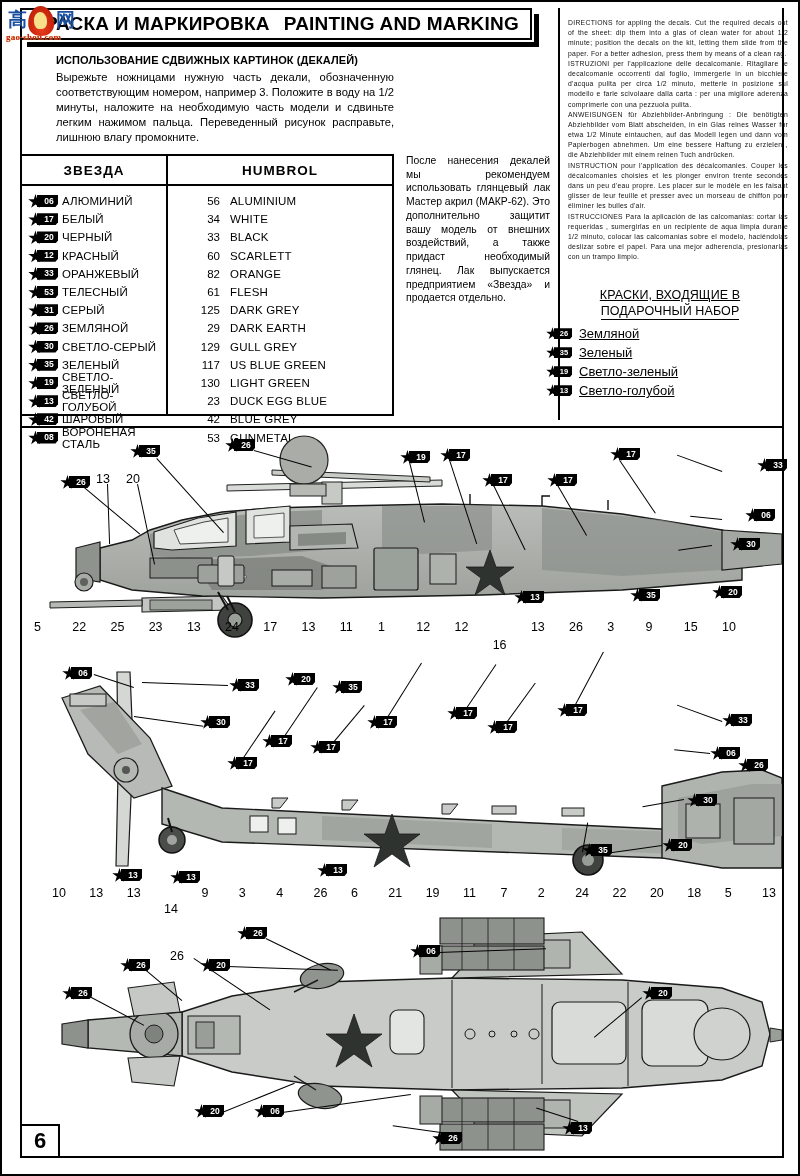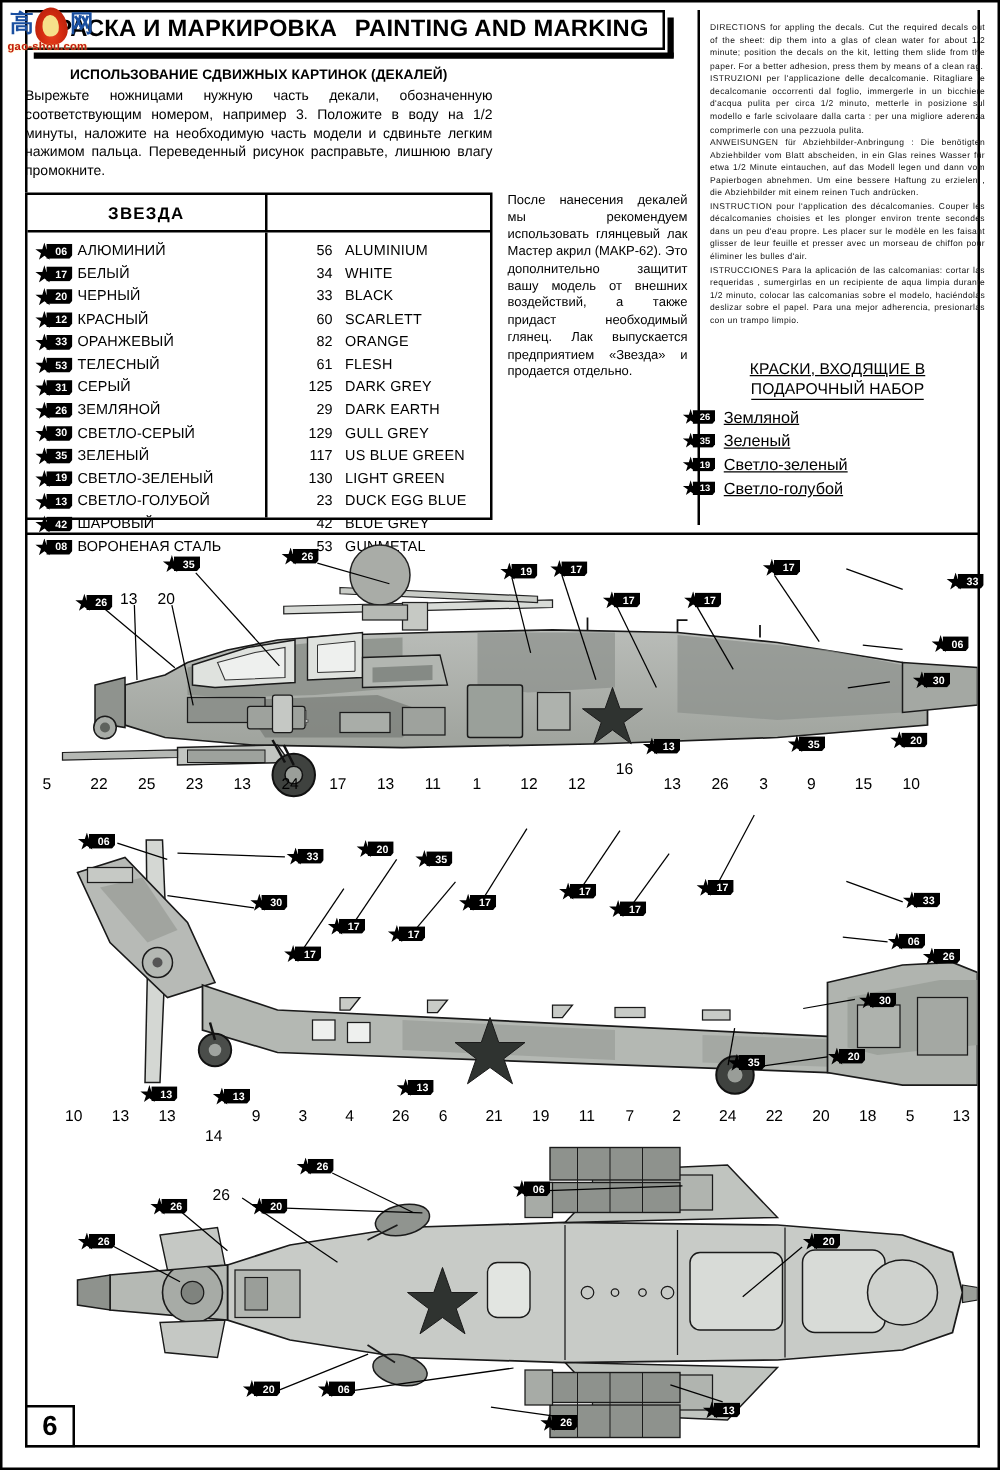--- a/index.html
+++ b/index.html
@@ -34,21 +34,21 @@
     background:radial-gradient(ellipse at 50% 70%, #e8411f 0%, #d42a10 45%, #a81d08 100%);
     border-radius:50% 50% 45% 45% / 60% 60% 40% 40%;
     transform:rotate(-4deg);
   }
   .wm-flame::after {
     content:""; position:absolute; left:6px; top:6px; width:13px; height:17px;
     background:#f6e08a; border-radius:50% 50% 40% 40%;
   }
   .wm-url {
     position:absolute; left:2px; top:28px;
-    font-family:Liberation Sans, sans-serif;
+    font-family:Liberation Serif, serif;
     font-weight:bold; font-size:9px; letter-spacing:0.2px;
     color:#c21a16;
     text-shadow:0 0 1px #ffd34d;
   }
   
   .title-bar {
     position:absolute; left:18px; top:6px; width:512px; height:32px;
     border:2px solid #000; background:#fff;
     display:flex; align-items:center; justify-content:center;
     z-index:20;
@@ -119,32 +119,32 @@
 
   
   .decal-block {
     position:absolute; left:18px; top:52px; width:374px;
   }
   .decal-heading {
     text-align:center; font-size:11px; font-weight:bold; letter-spacing:0.1px;
     margin-bottom:4px;
   }
   .decal-body {
-    font-size:11.2px; line-height:1.33; text-align:justify;
+    font-size:11.2px; line-height:1.33; text-align:justify;padding-left:36px;
   }
 
   
   .paint-table {
     position:absolute; left:18px; top:152px; width:374px; height:262px;
     border:2px solid #000; background:#fff;
   }
   .pt-head {
     display:flex; height:30px; border-bottom:2px solid #000;
   }
-  .pt-head .c1, .pt-body .c1 { width:192px; border-right:2px solid #000; }
+  .pt-head .c1, .pt-body .c1 { width:146px; border-right:2px solid #000; }
   .pt-head .c2, .pt-body .c2 { flex:1; }
   .pt-head .c1, .pt-head .c2 {
     display:flex; align-items:center; justify-content:center;
     font-size:13.5px; font-weight:bold; letter-spacing:1px;
   }
   .pt-body { display:flex; height:228px; }
   .pt-body .c1 { padding:6px 0 0 6px; }
   .pt-body .c2 { padding:6px 0 0 0; }
   .pt-row { display:flex; align-items:center; height:18.2px; }
   .pt-row .pname { font-size:11.5px; margin-left:4px; letter-spacing:0.1px; }
@@ -223,20 +223,21 @@
   </div>
 
   <div class="decal-block">
     <div class="decal-heading">ИСПОЛЬЗОВАНИЕ СДВИЖНЫХ КАРТИНОК (ДЕКАЛЕЙ)</div>
     <div class="decal-body">Вырежьте ножницами нужную часть декали, обозначенную соответствующим номером, например 3. Положите в воду на 1/2 минуты, наложите на необходимую часть модели и сдвиньте легким нажимом пальца. Переведенный рисунок расправьте, лишнюю влагу промокните.</div>
   </div>
 
   <div class="paint-table">
     <div class="pt-head">
       <div class="c1">ЗВЕЗДА</div>
+      <div class="c2">HUMBROL</div>
     </div>
     <div class="pt-body">
       <div class="c1" id="zvezda-col">
           <div class="pt-row">
             <span class="star-badge">
               <span class="flag"></span>
               <span class="star"></span>
               <span class="num">06</span>
             </span>
             <span class="pname">АЛЮМИНИЙ</span>
@@ -564,21 +565,21 @@
           <div class="numlbl" style="left: 88.4444px; top: 190px;">25</div>
           <div class="numlbl" style="left: 126.667px; top: 190px;">23</div>
           <div class="numlbl" style="left: 164.889px; top: 190px;">13</div>
           <div class="numlbl" style="left: 203.111px; top: 190px;">24</div>
           <div class="numlbl" style="left: 241.333px; top: 190px;">17</div>
           <div class="numlbl" style="left: 279.556px; top: 190px;">13</div>
           <div class="numlbl" style="left: 317.778px; top: 190px;">11</div>
           <div class="numlbl" style="left: 356px; top: 190px;">1</div>
           <div class="numlbl" style="left: 394.222px; top: 190px;">12</div>
           <div class="numlbl" style="left: 432.444px; top: 190px;">12</div>
-          <div class="numlbl" style="left: 470.667px; top: 178px; text-align: center;">16</div>
+          <div class="numlbl" style="left: 470.667px; top: 208px; text-align: center;">16</div>
           <div class="numlbl" style="left: 508.889px; top: 190px;">13</div>
           <div class="numlbl" style="left: 547.111px; top: 190px;">26</div>
           <div class="numlbl" style="left: 585.333px; top: 190px;">3</div>
           <div class="numlbl" style="left: 623.556px; top: 190px;">9</div>
           <div class="numlbl" style="left: 661.778px; top: 190px;">15</div>
           <div class="numlbl" style="left: 700px; top: 190px;">10</div>
         </div>
     </div>
 
     <div class="view v-mid">

